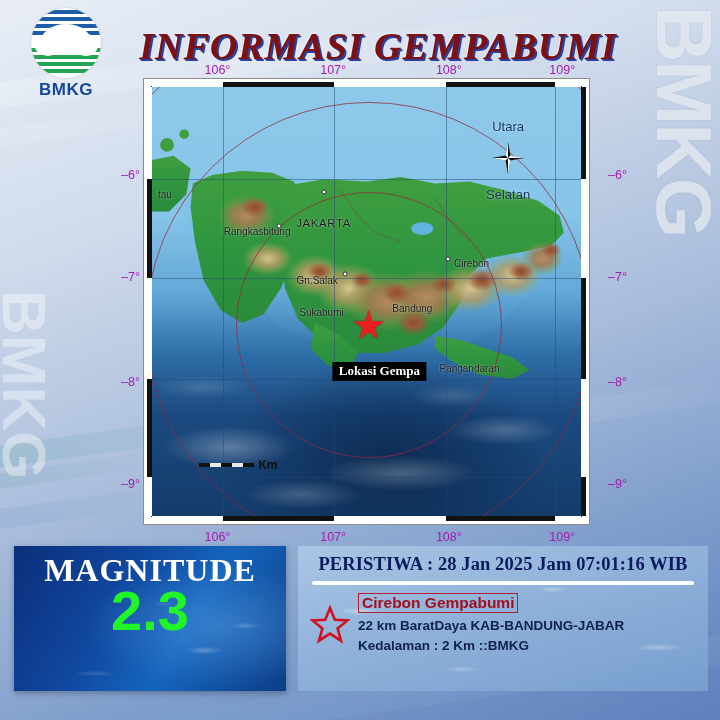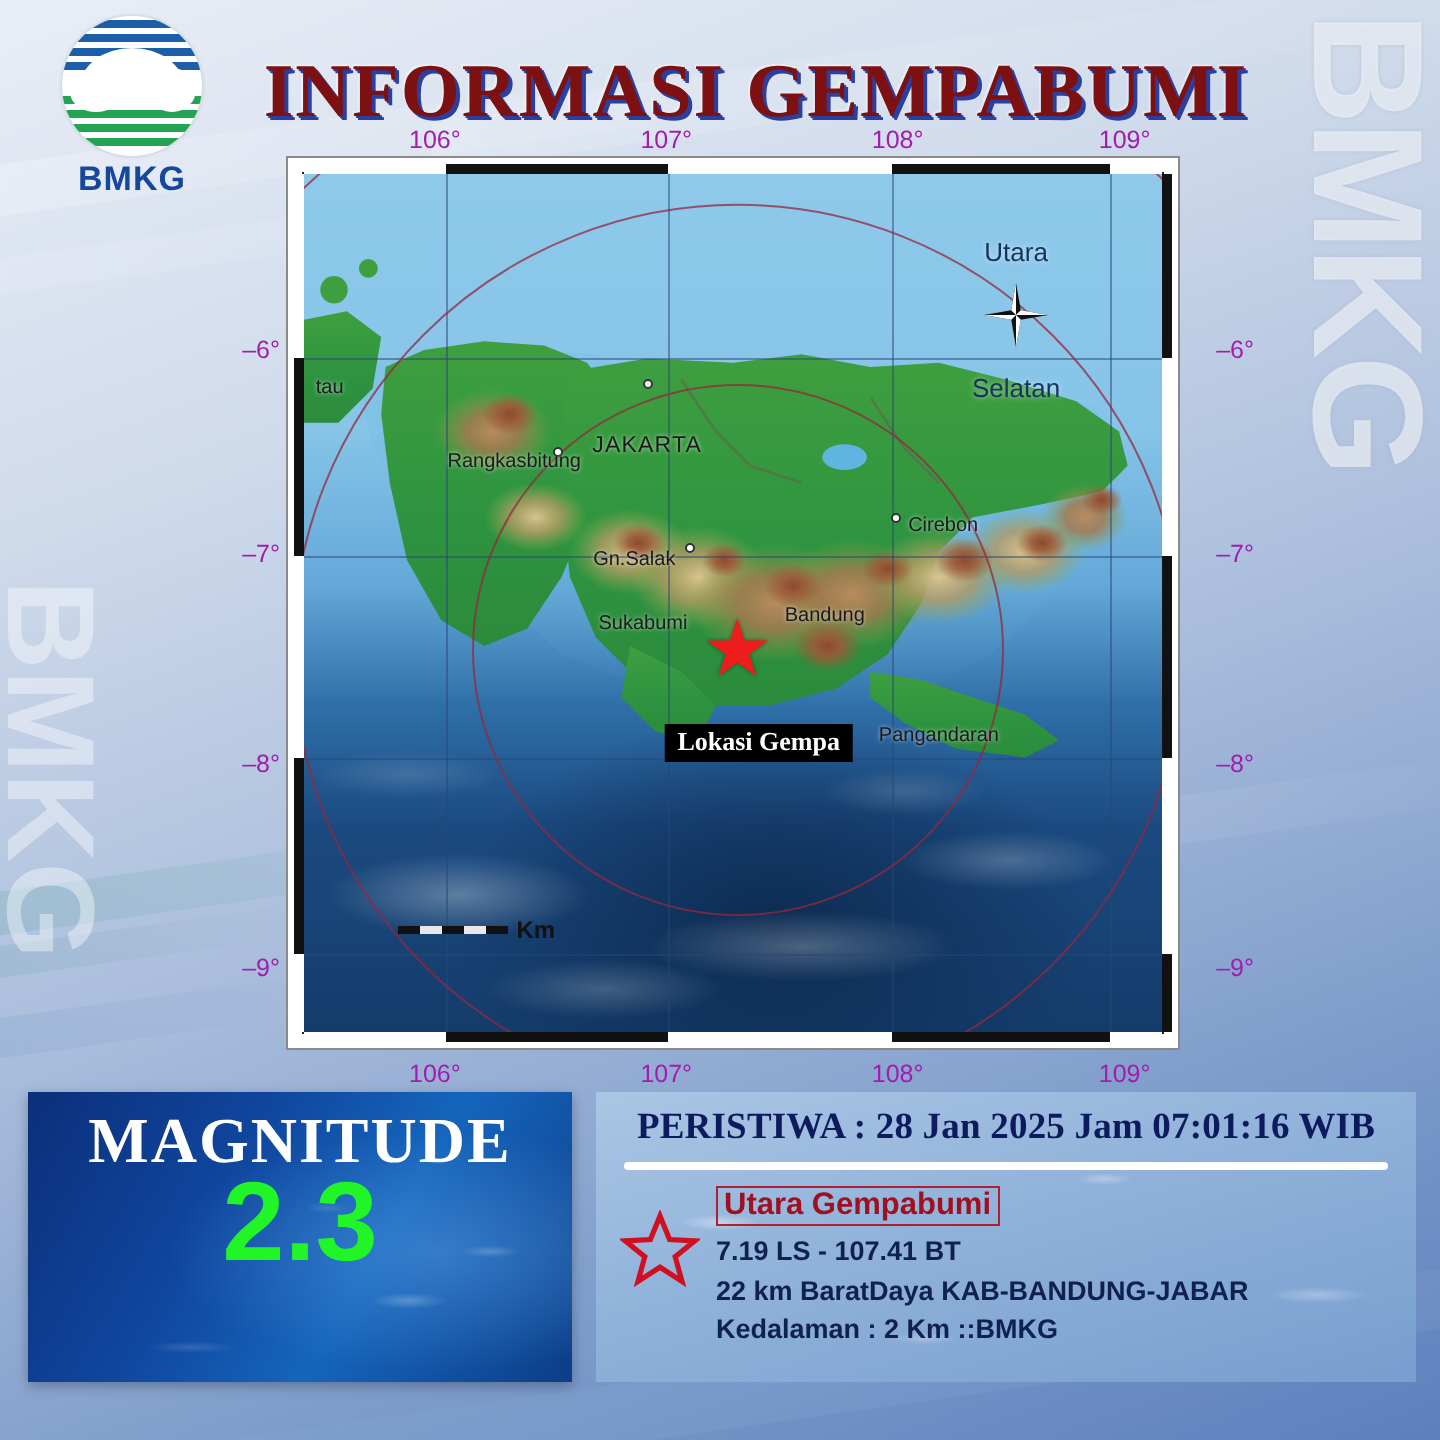--- a/index.html
+++ b/index.html
@@ -93,20 +93,21 @@
     letter-spacing: .5px;
   }
 
   .main-title {
     position: absolute;
     left: 118px; top: 24px;
     width: 520px;
     text-align: center;
     font-family: "Liberation Serif", serif;
     font-weight: 700;
+    font-style: italic;
     font-size: 38px;
     letter-spacing: 1px;
     color: #7d1010;
     text-shadow:
        2px 2px 0 #2b3f9e,
        1px 1px 0 #2b3f9e,
       -1px -1px 0 rgba(255,255,255,.35);
     white-space: nowrap;
   }
 
@@ -535,19 +536,18 @@
   <div class="speckle2"></div>
   <div class="peristiwa">PERISTIWA : 28 Jan 2025 Jam 07:01:16 WIB</div>
   <div class="divider"></div>
   <div class="info-body">
     <div class="star-icon">
       <svg width="40" height="40" viewBox="0 0 40 40">
         <polygon points="20,3 24.8,14.8 37.5,15.4 27.6,23.4 31,35.7 20,28.6 9,35.7 12.4,23.4 2.5,15.4 15.2,14.8" fill="none" stroke="#d01020" stroke-width="2.6" stroke-linejoin="miter"></polygon>
       </svg>
     </div>
     <div class="info-lines">
-      <div class="lokasi-head">Utara Gempabumi</div>
-      <div class="info-line">7.19 LS - 107.41 BT</div>
+      <div class="lokasi-head">Cirebon Gempabumi</div>
       <div class="info-line">22 km BaratDaya KAB-BANDUNG-JABAR</div>
       <div class="info-line">Kedalaman : 2 Km ::BMKG</div>
     </div>
   </div>
 </div>
 
 </body></html>

